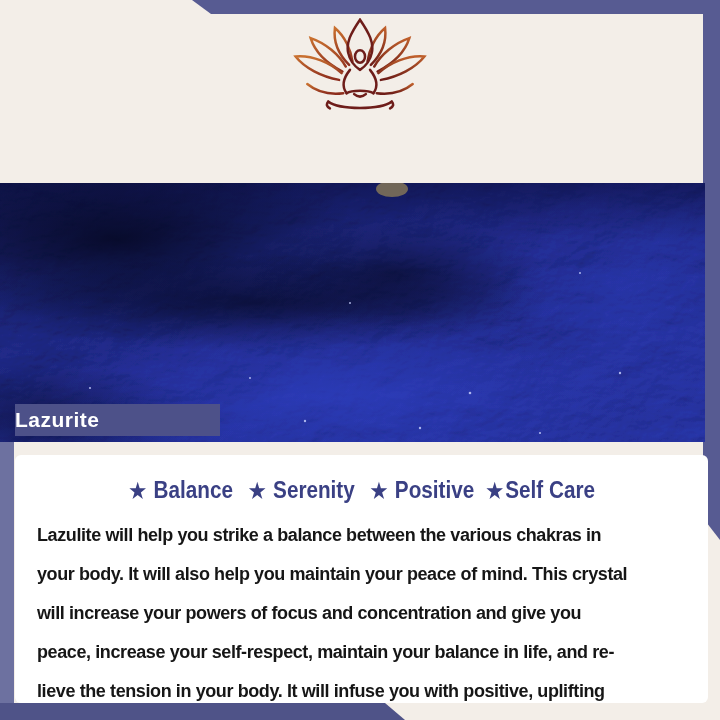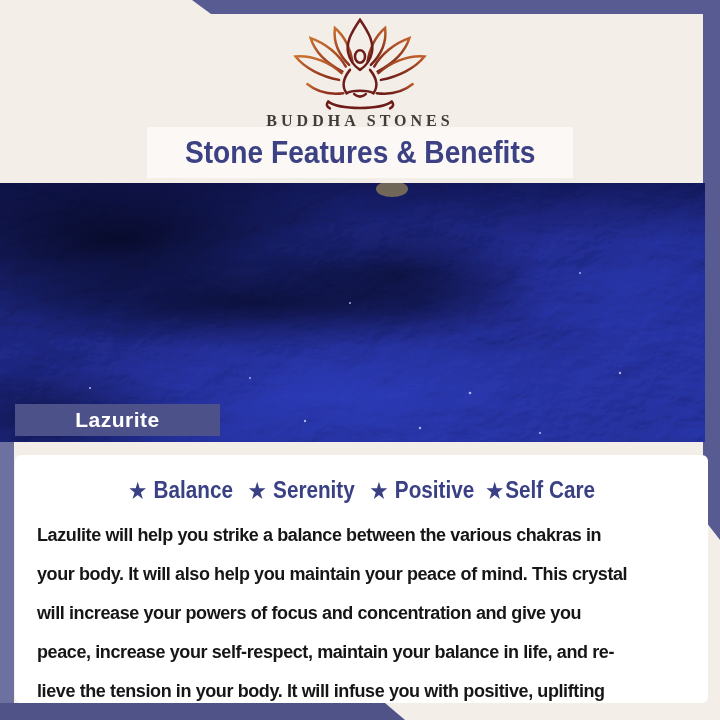--- a/index.html
+++ b/index.html
@@ -50,21 +50,21 @@
   }
   
   .photo{
     position:absolute;left:0;top:183px;width:705px;height:259px;overflow:hidden;
     background:#1c2472;
   }
   .photo svg{display:block;}
   
   .stone-label{
     position:absolute;left:15px;top:404px;width:205px;height:32px;
-    background:#4d5189;display:flex;align-items:center;justify-content:center;
+    background:#4d5189;display:flex;align-items:center;justify-content:flex-start;
   }
   .stone-label span{
     color:#ffffff;font-size:21px;font-weight:bold;letter-spacing:0.5px;
   }
   
   .panel{
     position:absolute;left:15px;top:455px;width:693px;height:248px;
     background:#ffffff;border-radius:6px;
   }
   .features-line{
@@ -124,26 +124,22 @@
           <path d="M98 62 C90 72 88 82 94 90"></path>
           <path d="M122 62 C130 72 132 82 126 90"></path>
           <path d="M94 90 C100 86 120 86 126 90"></path>
           <path d="M103 91 q7 6 14 0"></path>
           <path d="M72 100 C86 110 134 110 148 100"></path>
           <path d="M72 100 q-4 5 2 8"></path>
           <path d="M148 100 q4 5 -2 8"></path>
         </g>
       </g>
     </svg>
-    <div class="brand-name">BUDDHA STONES</div>
-  </div>
-
-  <div class="title-bar">
-    <span class="title">Stone Features &amp; Benefits</span>
-  </div>
+  </div>
+
 
   <div class="photo">
     <svg width="705" height="259" viewBox="0 0 705 259" preserveAspectRatio="none">
       <defs>
         <linearGradient id="rbg" x1="0" y1="0" x2="1" y2="1">
           <stop offset="0" stop-color="#1b2270"></stop>
           <stop offset="0.45" stop-color="#232e96"></stop>
           <stop offset="1" stop-color="#2a37ae"></stop>
         </linearGradient>
         <linearGradient id="topshade" x1="0" y1="0" x2="0" y2="1">

